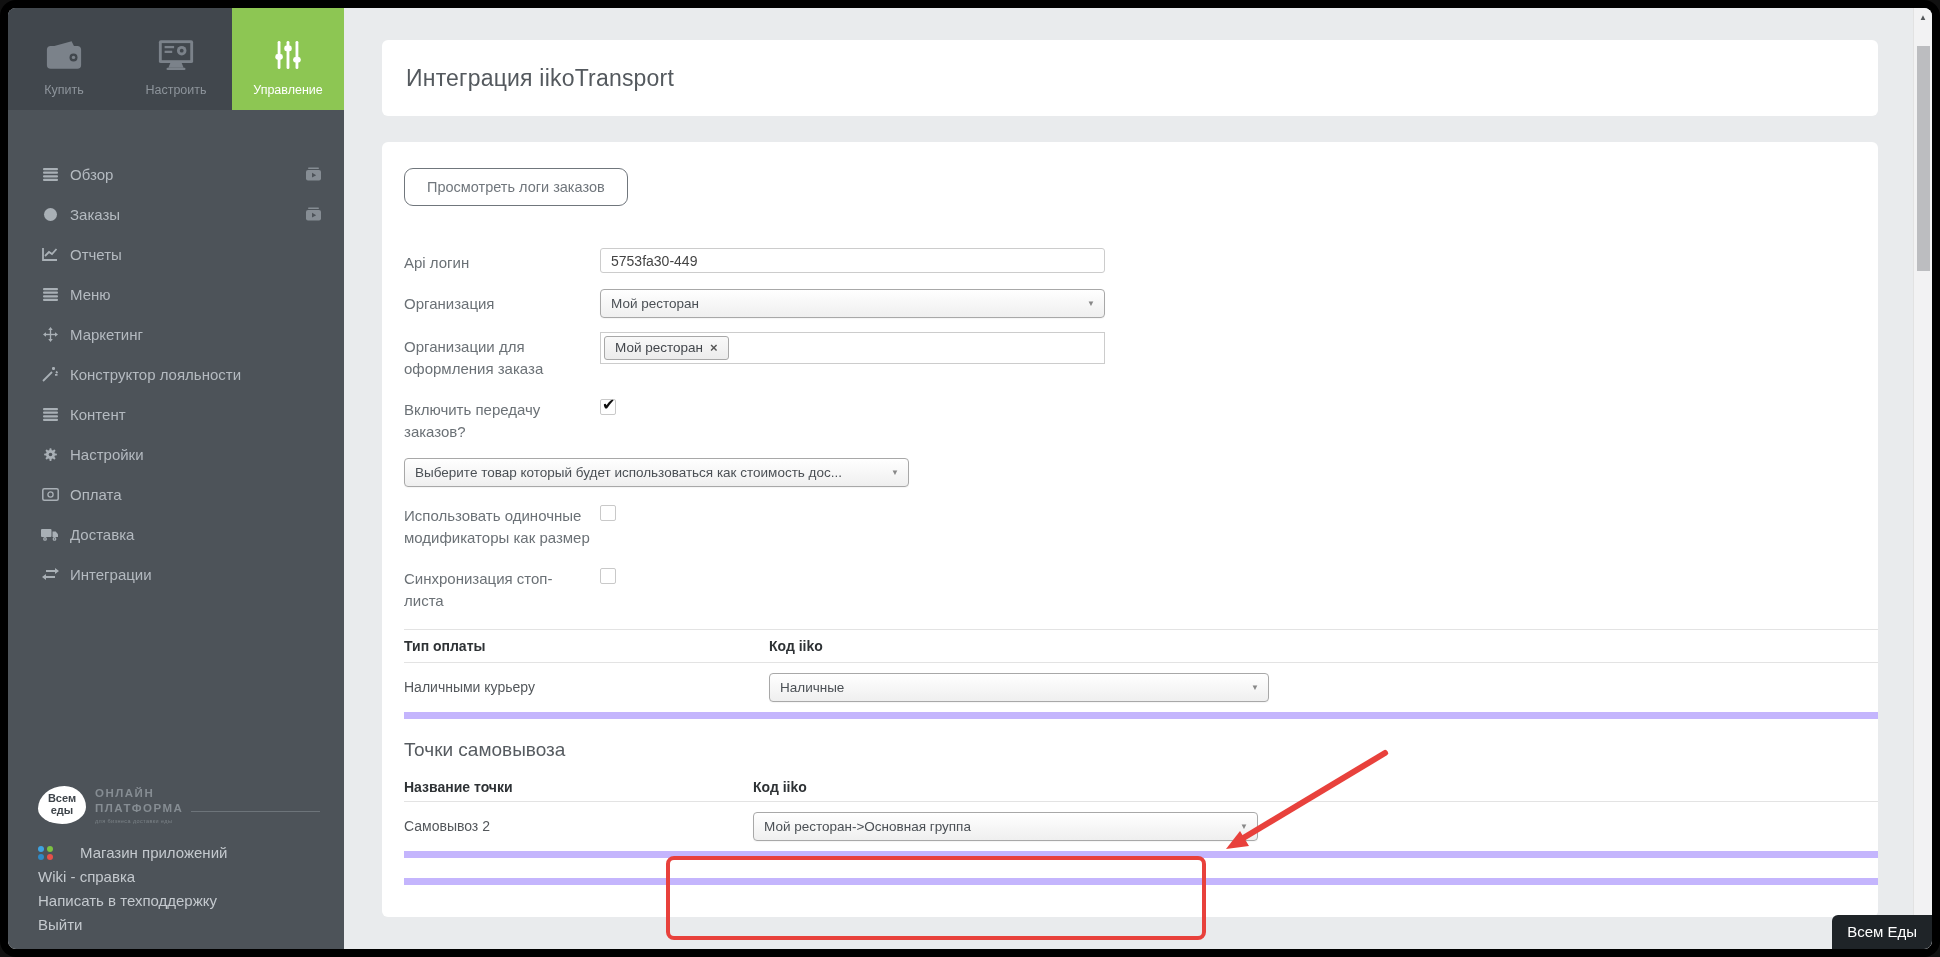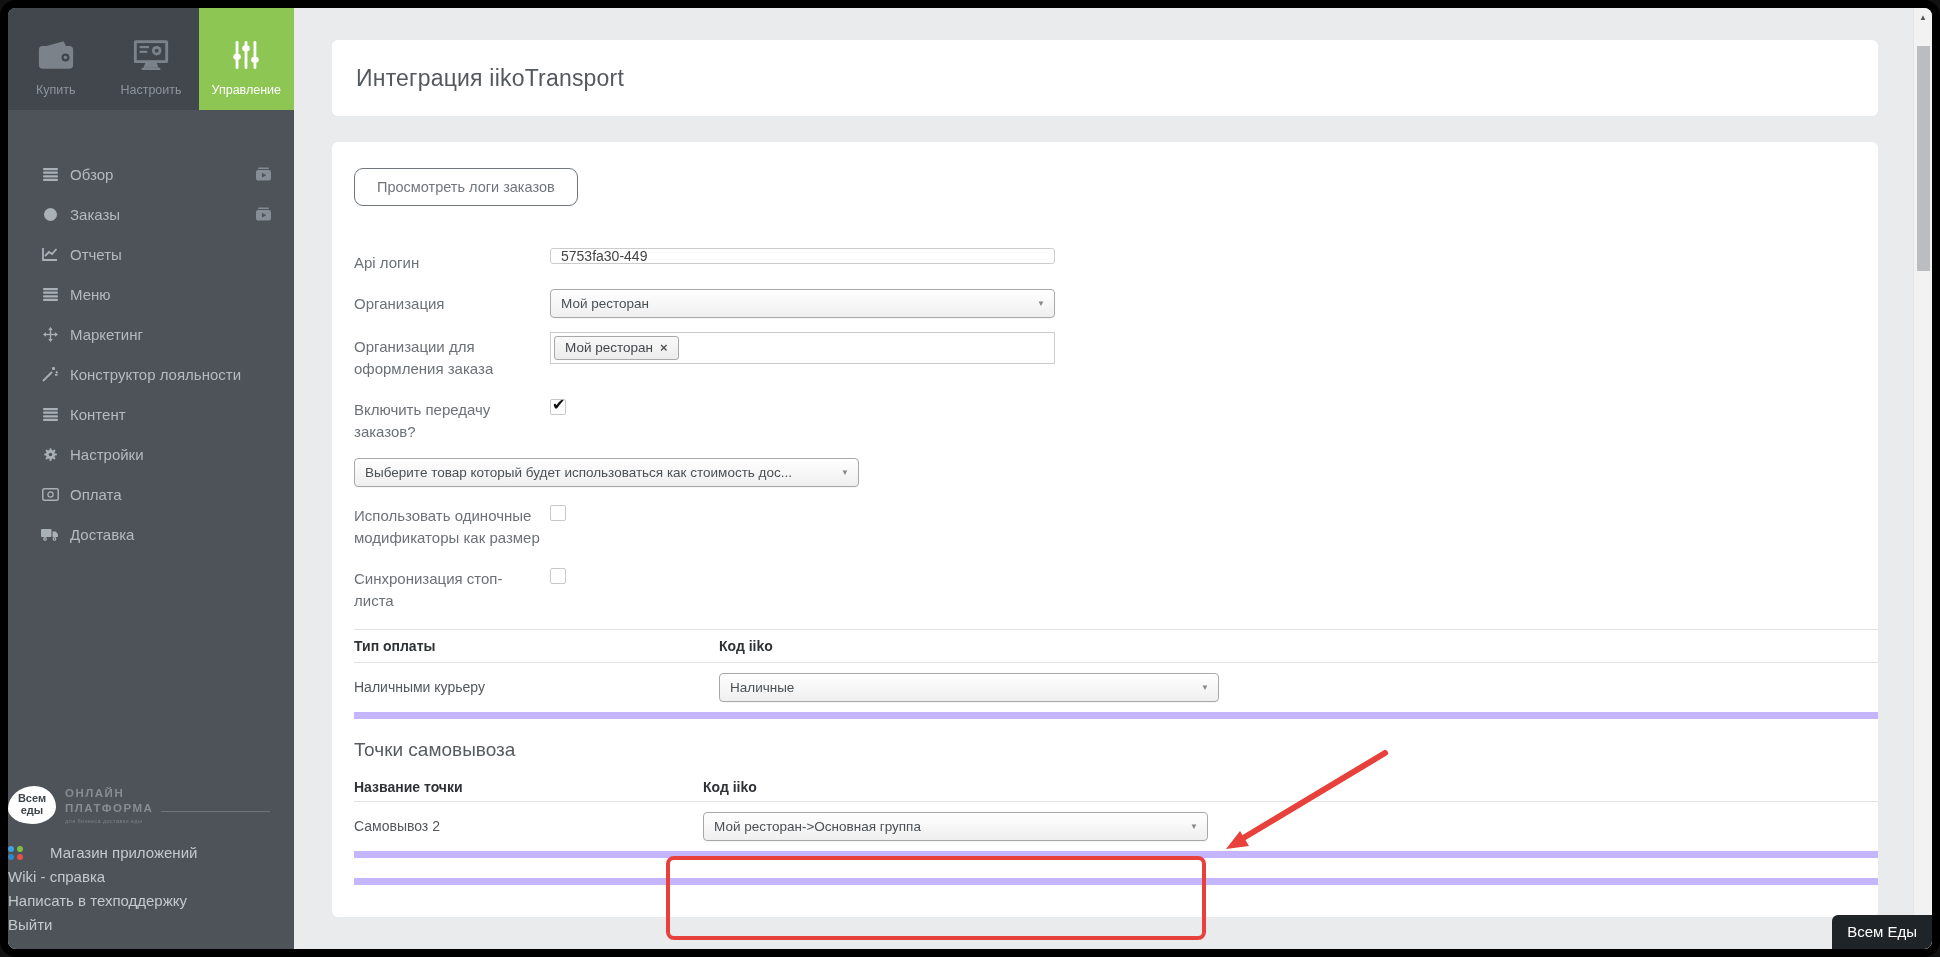--- a/index.html
+++ b/index.html
@@ -5,36 +5,36 @@
   * { margin:0; padding:0; box-sizing:border-box; }
   body {
     width:1940px; height:957px; background:#111;
     font-family:"Liberation Sans","DejaVu Sans",sans-serif;
   }
   .frame { width:1940px; height:957px; background:#000; border-radius:16px; padding:8px; }
   .app { width:1924px; height:941px; border-radius:8px; overflow:hidden; display:flex;
          position:relative; background:#e9ebed; }
 
   
-  .sidebar { width:286px; flex-shrink:0; background:#4d5359; position:relative; }
+  .sidebar { width:336px; flex-shrink:0; background:#4d5359; position:relative; }
   .tabs { height:102px; display:flex; background:#41474d; }
   .tab { flex:1; display:flex; flex-direction:column; align-items:center; justify-content:flex-end;
          padding-bottom:13px; gap:12px; font-size:12.5px; color:#8d949b; cursor:pointer; }
   .tab .ticon { color:#7b828a; display:flex; }
   .tab.active { background:#8dc653; color:#fff; }
   .tab.active .ticon { color:#fff; }
 
   .nav { margin-top:44px; }
   .nav-item { height:40px; display:flex; align-items:center; padding:0 20px 0 33px; gap:11px;
               color:#b4bac0; font-size:15px; position:relative; cursor:pointer; }
   .nav-item .nicon { width:18px; display:flex; justify-content:center; color:#a9b0b6; }
   .dot-circle { width:13px; height:13px; border-radius:50%; background:#a9b0b6; }
   .badge-video { position:absolute; right:22px; color:#868d94; display:flex; }
 
-  .sidebar-footer { position:absolute; left:0; right:14px; bottom:16px; }
+  .sidebar-footer { position:absolute; left:0; right:14px; bottom:16px; padding-left:30px; }
   .logo-row { display:flex; align-items:center; margin-bottom:20px; }
   .logo-blob { width:48px; height:38px; background:#fff; flex-shrink:0;
                border-radius:55% 45% 50% 50% / 60% 55% 45% 40%;
                display:flex; flex-direction:column; align-items:center; justify-content:center;
                color:#3f454b; font-size:11px; font-weight:bold; line-height:1.05; }
   .brand { display:flex; flex-direction:column; margin-left:9px; }
   .brand-caps { font-size:11.5px; font-weight:bold; color:#868d93; letter-spacing:1.5px; line-height:1.3; }
   .brand-small { font-size:5.5px; color:#7b8287; margin-top:2px; letter-spacing:.4px; }
   .logo-line { flex:1; height:1px; background:#6d747a; margin:12px 10px 0 8px; }
   .footer-links { display:flex; flex-direction:column; gap:7px; font-size:15px; color:#c4c9ce; }
@@ -49,21 +49,21 @@
                 padding:0 24px; font-size:23px; color:#54595e; letter-spacing:.2px; }
   .content-card { background:#fff; border-radius:6px; margin-top:26px; height:calc(100% - 134px);
                   padding:26px 0 0 22px; position:relative; }
 
   .logs-btn { display:inline-block; border:1px solid #70767c; border-radius:9px; padding:10px 22px;
               font-size:14.5px; color:#70767c; background:#fff; cursor:pointer; }
 
   .form { margin-top:42px; }
   .frow { display:grid; grid-template-columns:196px auto; margin-bottom:14px; align-items:start; }
   .flabel { font-size:15px; color:#6b7176; line-height:1.5; padding-top:4px; padding-right:10px; }
-  .text-input { width:505px; height:16px; border:1px solid #ccc; border-radius:3px; font-size:14px;
+  .text-input { width:505px; height:25px; border:1px solid #ccc; border-radius:3px; font-size:14px;
                 color:#444; padding:0 10px; display:flex; align-items:center; background:#fff; }
   .sel { width:505px; height:29px; border:1px solid #a8a8a8; border-radius:4px;
          background:linear-gradient(#ffffff,#efefef); display:flex; align-items:center;
          padding:0 24px 0 10px; font-size:13.5px; color:#4b5055; position:relative;
          white-space:nowrap; overflow:hidden; cursor:pointer; box-shadow:0 1px 1px rgba(0,0,0,.04); }
   .sel .arr { position:absolute; right:9px; top:50%; transform:translateY(-50%);
               font-size:8px; color:#888; }
   .mselect { width:505px; min-height:32px; border:1px solid #ccc; background:#fff; padding:3px;
              display:flex; gap:4px; cursor:text; }
   .tag { display:inline-flex; align-items:center; gap:7px; background:linear-gradient(#f9f9f9,#ececec);
@@ -261,20 +261,28 @@
                 <rect y="1" width="10.5" height="8" rx="1"></rect>
                 <path d="M11.5 3.5h3.2L17 6.2V9h-5.5z"></path>
                 <circle cx="4" cy="10.9" r="1.9"></circle>
                 <circle cx="4" cy="10.9" r="0.7" fill="#4d5359"></circle>
                 <circle cx="13.5" cy="10.9" r="1.9"></circle>
                 <circle cx="13.5" cy="10.9" r="0.7" fill="#4d5359"></circle>
               </svg>
             </span>
         <span>Доставка</span>
       </div>
+      <div class="nav-item">
+        <span class="nicon">
+              <svg width="17" height="12" viewBox="0 0 17 12" fill="currentColor">
+                <path d="M13 0l4 3-4 3V4H4V2h9zM4 6L0 9l4 3v-2h9V8H4z"></path>
+              </svg>
+            </span>
+        <span>Интеграции</span>
+      </div>
     </div>
 
     <div class="sidebar-footer">
       <div class="logo-row">
         <div class="logo-blob">
           <span>Всем</span>
           <span>еды</span>
         </div>
         <div class="brand">
           <span class="brand-caps">ОНЛАЙН</span>

